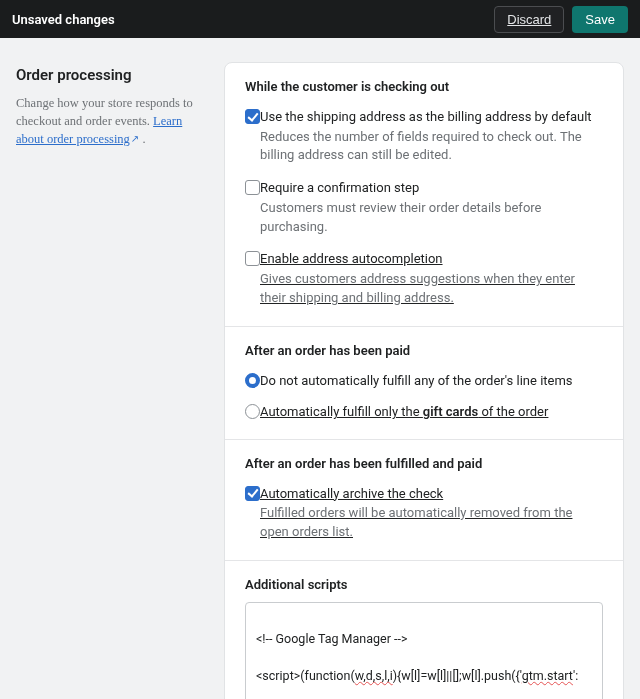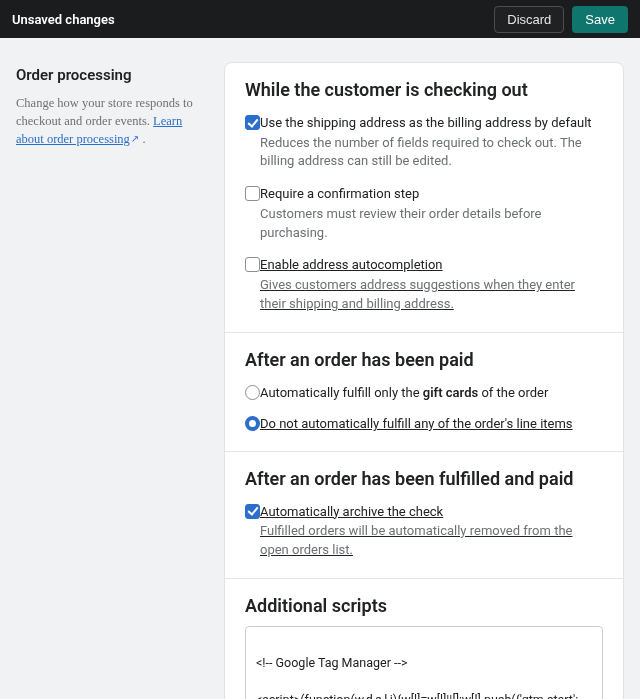--- a/index.html
+++ b/index.html
@@ -27,20 +27,21 @@
     padding: 5px 12px;
     font-size: 13px;
     font-weight: 500;
     cursor: pointer;
     border: 1px solid transparent;
   }
   .btn-discard {
     background: #202123;
     color: #e3e5e7;
     border: 1px solid #4b4d50;
+    text-decoration: underline;
   }
   .btn-save {
     background: #0f766e;
     color: #fff;
   }
   .page {
     display: flex;
     padding: 24px 16px 24px 16px;
     gap: 20px;
   }
@@ -76,21 +77,21 @@
     border-radius: 8px;
     box-shadow: 0 1px 0 rgba(0,0,0,0.02);
   }
   .section {
     padding: 16px 20px 18px 20px;
     border-bottom: 1px solid #e4e5e7;
   }
   .section:last-child { border-bottom: none; }
   .section-title {
     font-weight: 600;
-    font-size: 18px;
+    font-size: 13px;
     margin: 0 0 10px 0;
   }
   .option {
     display: flex;
     gap: 0;
     padding: 4px 0 10px 0;
   }
   .option:last-child { padding-bottom: 0; text-decoration: underline; }
   .ck, .rd {
     flex: 0 0 15px;
@@ -199,34 +200,34 @@
           <div class="opt-desc">Gives customers address suggestions when they enter their shipping and billing address.</div>
         </div>
       </div>
     </div>
 
     <div class="section">
       <div class="section-title">After an order has been paid</div>
 
 
       <div class="option">
+        <div class="rd sel"></div>
+        <div class="opt-body">
+          <div class="opt-label">Do not automatically fulfill any of the order's line items</div>
+        </div>
+      </div>
+
+      <div class="option">
         <div class="rd"></div>
         <div class="opt-body">
           <div class="opt-label">
             <span>Automatically fulfill only the </span><b>gift cards</b><span> of the order</span>
           </div>
         </div>
       </div>
-
-      <div class="option">
-        <div class="rd sel"></div>
-        <div class="opt-body">
-          <div class="opt-label">Do not automatically fulfill any of the order's line items</div>
-        </div>
-      </div>
     </div>
 
     <div class="section">
       <div class="section-title">After an order has been fulfilled and paid</div>
 
       <div class="option">
         <div class="ck checked"></div>
         <div class="opt-body">
           <div class="opt-label">Automatically archive the check</div>
           <div class="opt-desc">Fulfilled orders will be automatically removed from the open orders list.</div>

